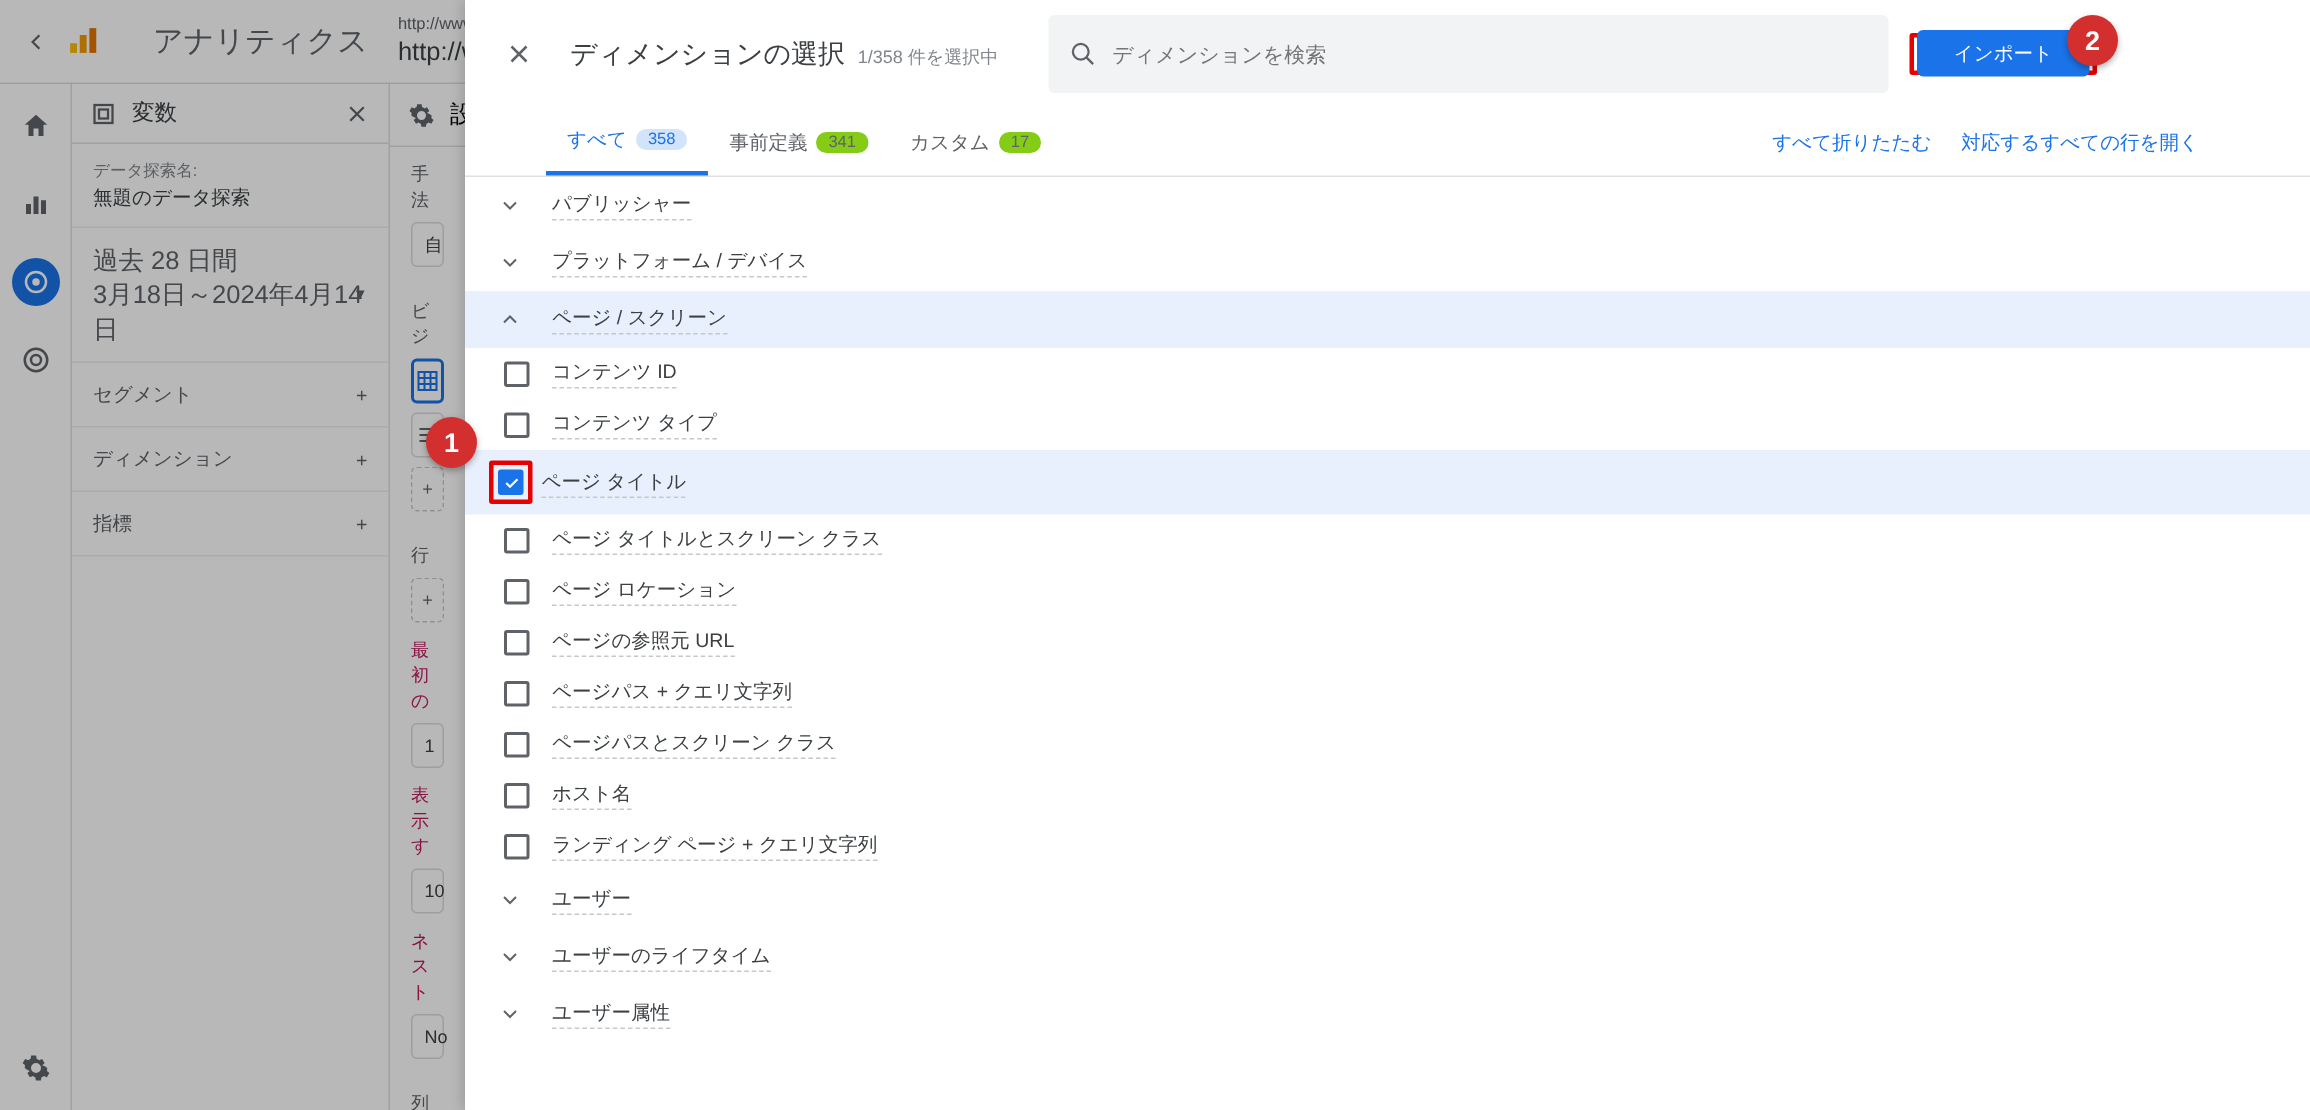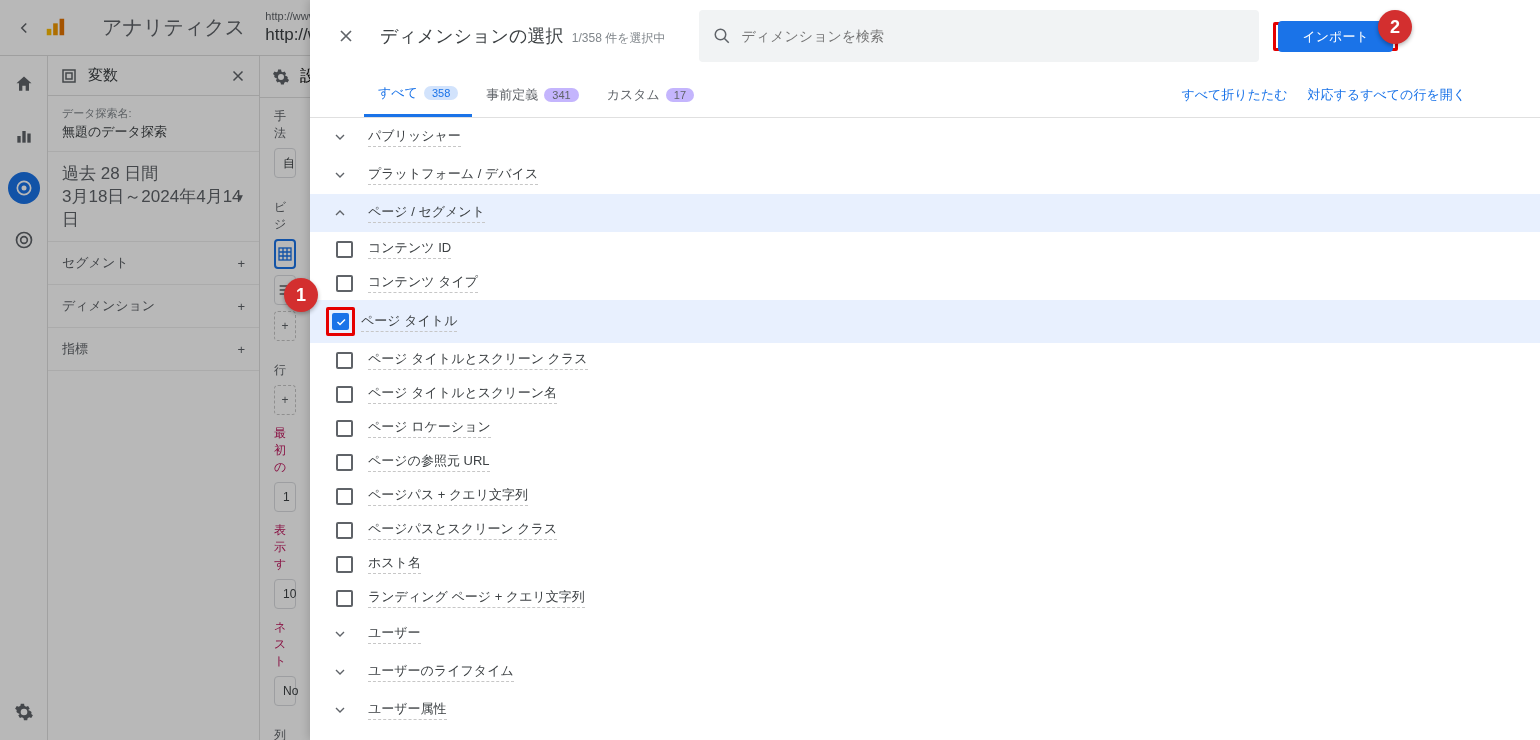--- a/index.html
+++ b/index.html
@@ -55,21 +55,21 @@
 .modal-title { font-size: 18px; color: #3c4043; }
 .modal-subcount { font-size: 12px; color: #80868b; margin-left: 4px; }
 .modal-search { flex: 0 0 auto; margin-left: 20px; width: 560px; height: 52px; background: #f1f3f4; border-radius: 4px; display: flex; align-items: center; padding: 0 14px; color: #5f6368; }
 .modal-search input { border: 0; background: transparent; outline: none; font-size: 14px; margin-left: 10px; flex: 1; color: #3c4043; }
 .modal-import { margin-left: auto; background: #1a73e8; color: #fff; border-radius: 4px; padding: 8px 24px; font-size: 13px; cursor: pointer; }
 .import-highlight { border: 3px solid #e60000; padding: 2px; border-radius: 2px; display: inline-block; }
 
 .modal-tabs { display: flex; align-items: center; padding: 0 54px; border-bottom: 1px solid #e0e0e0; font-size: 13px; }
 .tab { padding: 12px 14px; color: #5f6368; display: flex; align-items: center; gap: 6px; cursor: pointer; }
 .tab.active { color: #1a73e8; border-bottom: 3px solid #1a73e8; }
-.tab-badge { background: #c4b5fd; color: #5f6368; border-radius: 10px; padding: 1px 8px; font-size: 11px; }
+.tab-badge { background: #84cc16; color: #5f6368; border-radius: 10px; padding: 1px 8px; font-size: 11px; }
 .tab.active .tab-badge { background: #d2e3fc; color: #1a73e8; }
 .tab-links { margin-left: auto; display: flex; gap: 20px; padding-right: 20px; justify-content: space-between; }
 .tab-link { color: #1a73e8; font-size: 13px; cursor: pointer; }
 
 .modal-body { flex: 1; overflow-y: auto; }
 .cat-row { display: flex; align-items: center; padding: 9px 22px; font-size: 13px; color: #3c4043; cursor: pointer; }
 .cat-row .chev { width: 24px; text-align: center; color: #5f6368; margin-right: 12px; }
 .cat-row .lbl { border-bottom: 1px dashed #c7c7c7; padding-bottom: 1px; }
 .cat-row.expanded { background: #e8f0fe; }
 .item-row { display: flex; align-items: center; padding: 7px 22px; font-size: 13px; color: #3c4043; }
@@ -288,21 +288,21 @@
           </svg>
         </span>
         <span class="lbl">プラットフォーム / デバイス</span>
       </div>
       <div class="cat-row expanded">
         <span class="chev">
           <svg width="16" height="16" viewBox="0 0 24 24" fill="none" stroke="currentColor" stroke-width="2">
             <path d="M6 15l6-6 6 6"></path>
           </svg>
         </span>
-        <span class="lbl">ページ / セグメント</span>
+        <span class="lbl">ページ / スクリーン</span>
       </div>
       <div class="item-row">
         <span class="cbwrap">
           <span class="cb "></span>
         </span>
         <span class="lbl">コンテンツ ID</span>
       </div>
       <div class="item-row">
         <span class="cbwrap">
           <span class="cb "></span>
@@ -322,26 +322,20 @@
       <div class="item-row">
         <span class="cbwrap">
           <span class="cb "></span>
         </span>
         <span class="lbl">ページ タイトルとスクリーン クラス</span>
       </div>
       <div class="item-row">
         <span class="cbwrap">
           <span class="cb "></span>
         </span>
-        <span class="lbl">ページ タイトルとスクリーン名</span>
-      </div>
-      <div class="item-row">
-        <span class="cbwrap">
-          <span class="cb "></span>
-        </span>
         <span class="lbl">ページ ロケーション</span>
       </div>
       <div class="item-row">
         <span class="cbwrap">
           <span class="cb "></span>
         </span>
         <span class="lbl">ページの参照元 URL</span>
       </div>
       <div class="item-row">
         <span class="cbwrap">

